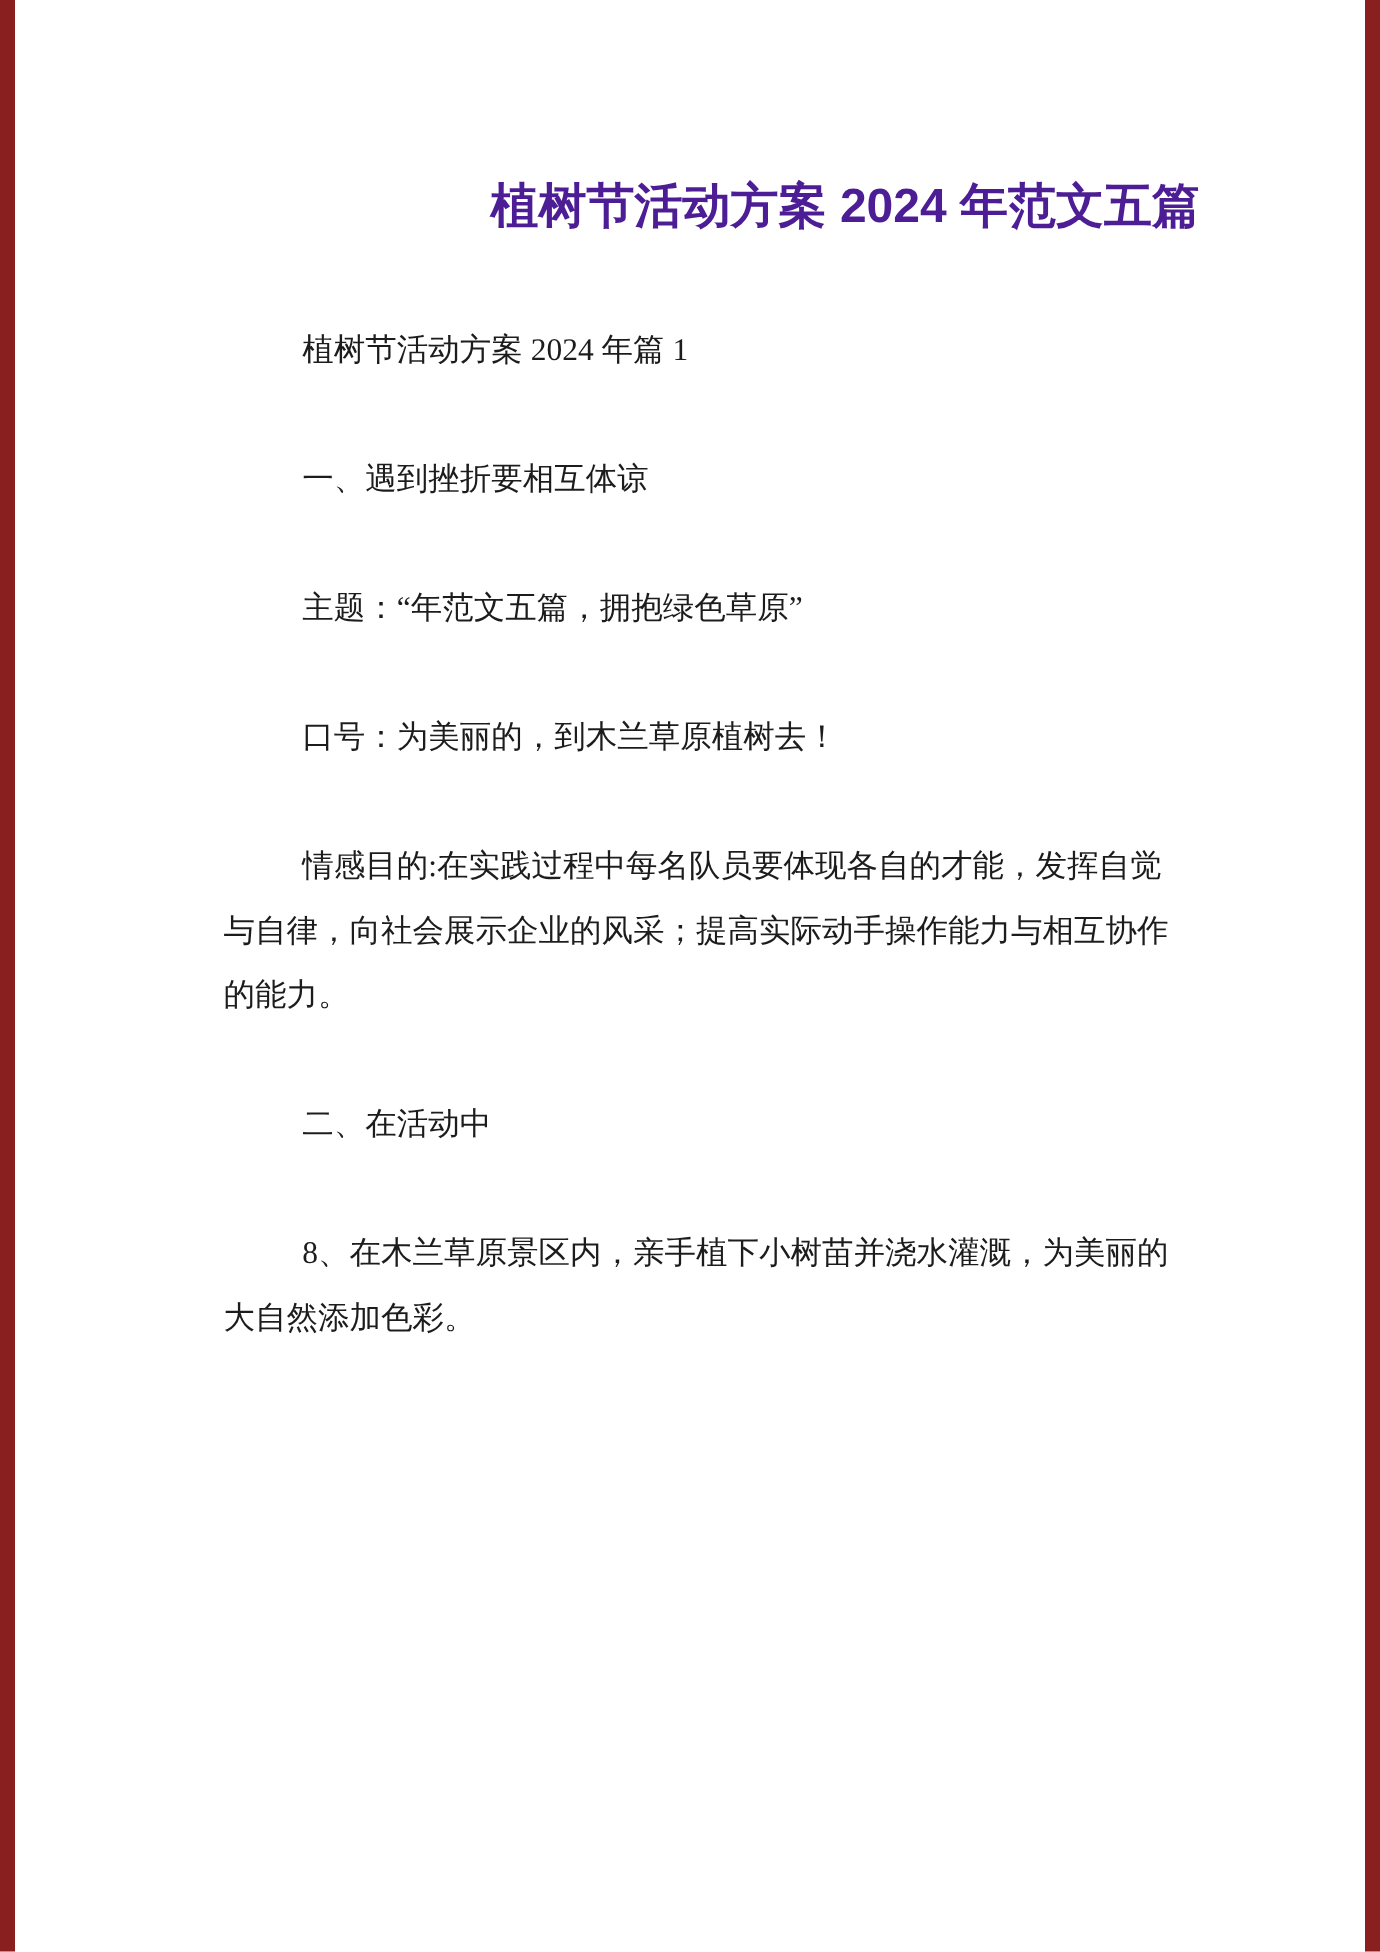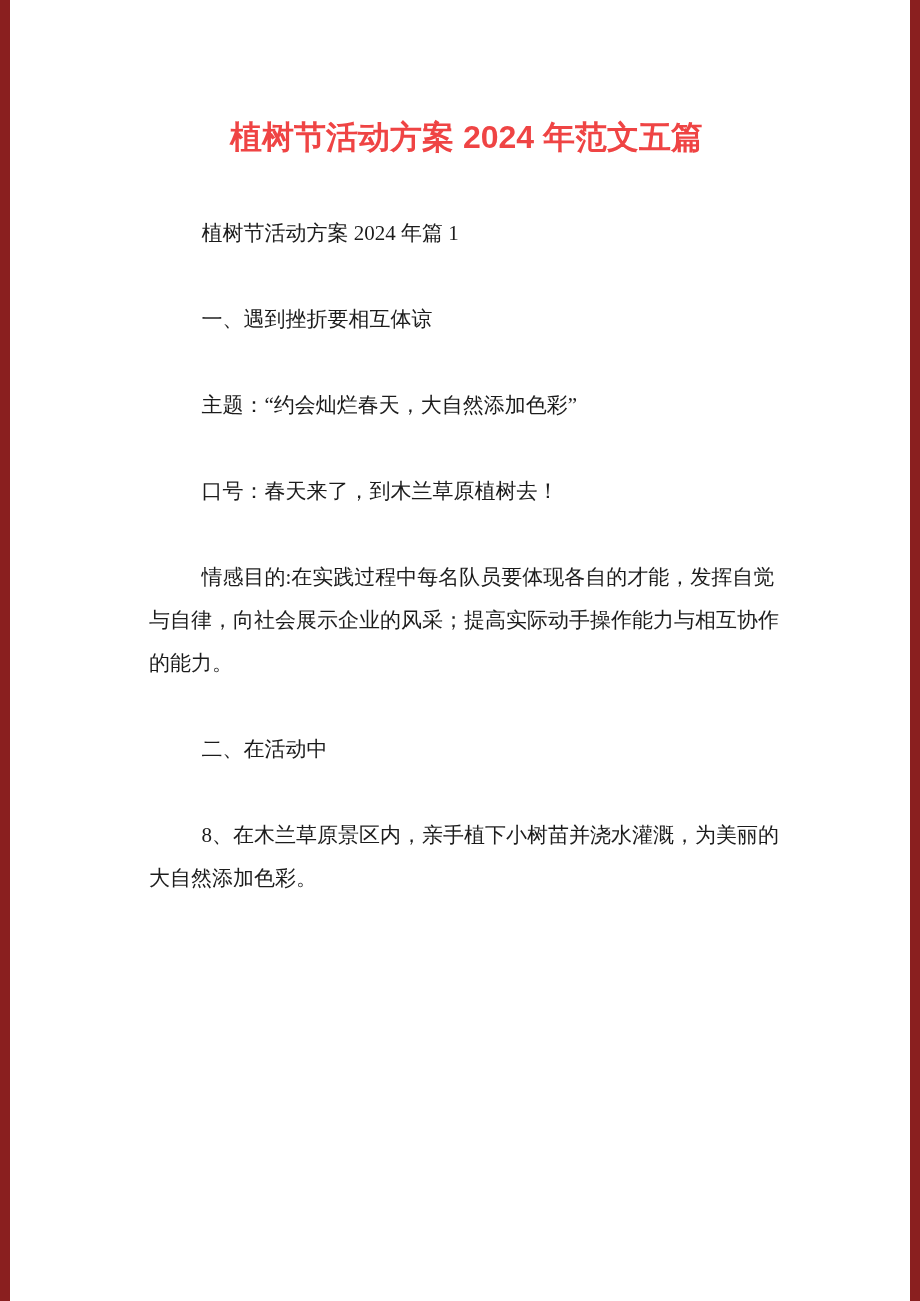--- a/index.html
+++ b/index.html
@@ -31,44 +31,44 @@
     color: #1c1c1c;
     font-size: 21px;
     line-height: 43px;
   }
   .doc-title {
     margin: 112px 0 50px 0;
     font-family: "Liberation Sans", "DejaVu Sans", sans-serif;
     font-weight: 700;
     font-size: 32px;
     line-height: 50px;
-    text-align: center;
-    color: #ef4444;
+    text-align: right;
+    color: #4c1d95;
     white-space: nowrap;
   }
   .para {
     margin: 43px 0 0 16px;
     text-indent: 2.5em;
     white-space: pre-line;
     word-break: break-all;
   }
 </style>
 </head>
 <body style="background: rgb(255, 255, 255);">
 
 <div class="edge-bar left" style="background: rgb(138, 31, 31);"></div>
 <div class="edge-bar right" style="background: rgb(138, 31, 31);"></div>
 
 <div class="content" style="color: rgb(28, 28, 28);">
   <h1 class="doc-title">植树节活动方案 2024 年范文五篇</h1>
   <div id="paragraphs">
       <p class="para">植树节活动方案 2024 年篇 1</p>
       <p class="para">一、遇到挫折要相互体谅</p>
-      <p class="para">主题：“约会灿烂春天，大自然添加色彩”</p>
-      <p class="para">口号：春天来了，到木兰草原植树去！</p>
+      <p class="para">主题：“年范文五篇，拥抱绿色草原”</p>
+      <p class="para">口号：为美丽的，到木兰草原植树去！</p>
       <p class="para">情感目的:在实践过程中每名队员要体现各自的才能，发挥自觉
 与自律，向社会展示企业的风采；提高实际动手操作能力与相互协作
 的能力。</p>
       <p class="para">二、在活动中</p>
       <p class="para">8、在木兰草原景区内，亲手植下小树苗并浇水灌溉，为美丽的
 大自然添加色彩。</p>
     </div>
 </div>
 
 </body></html>

